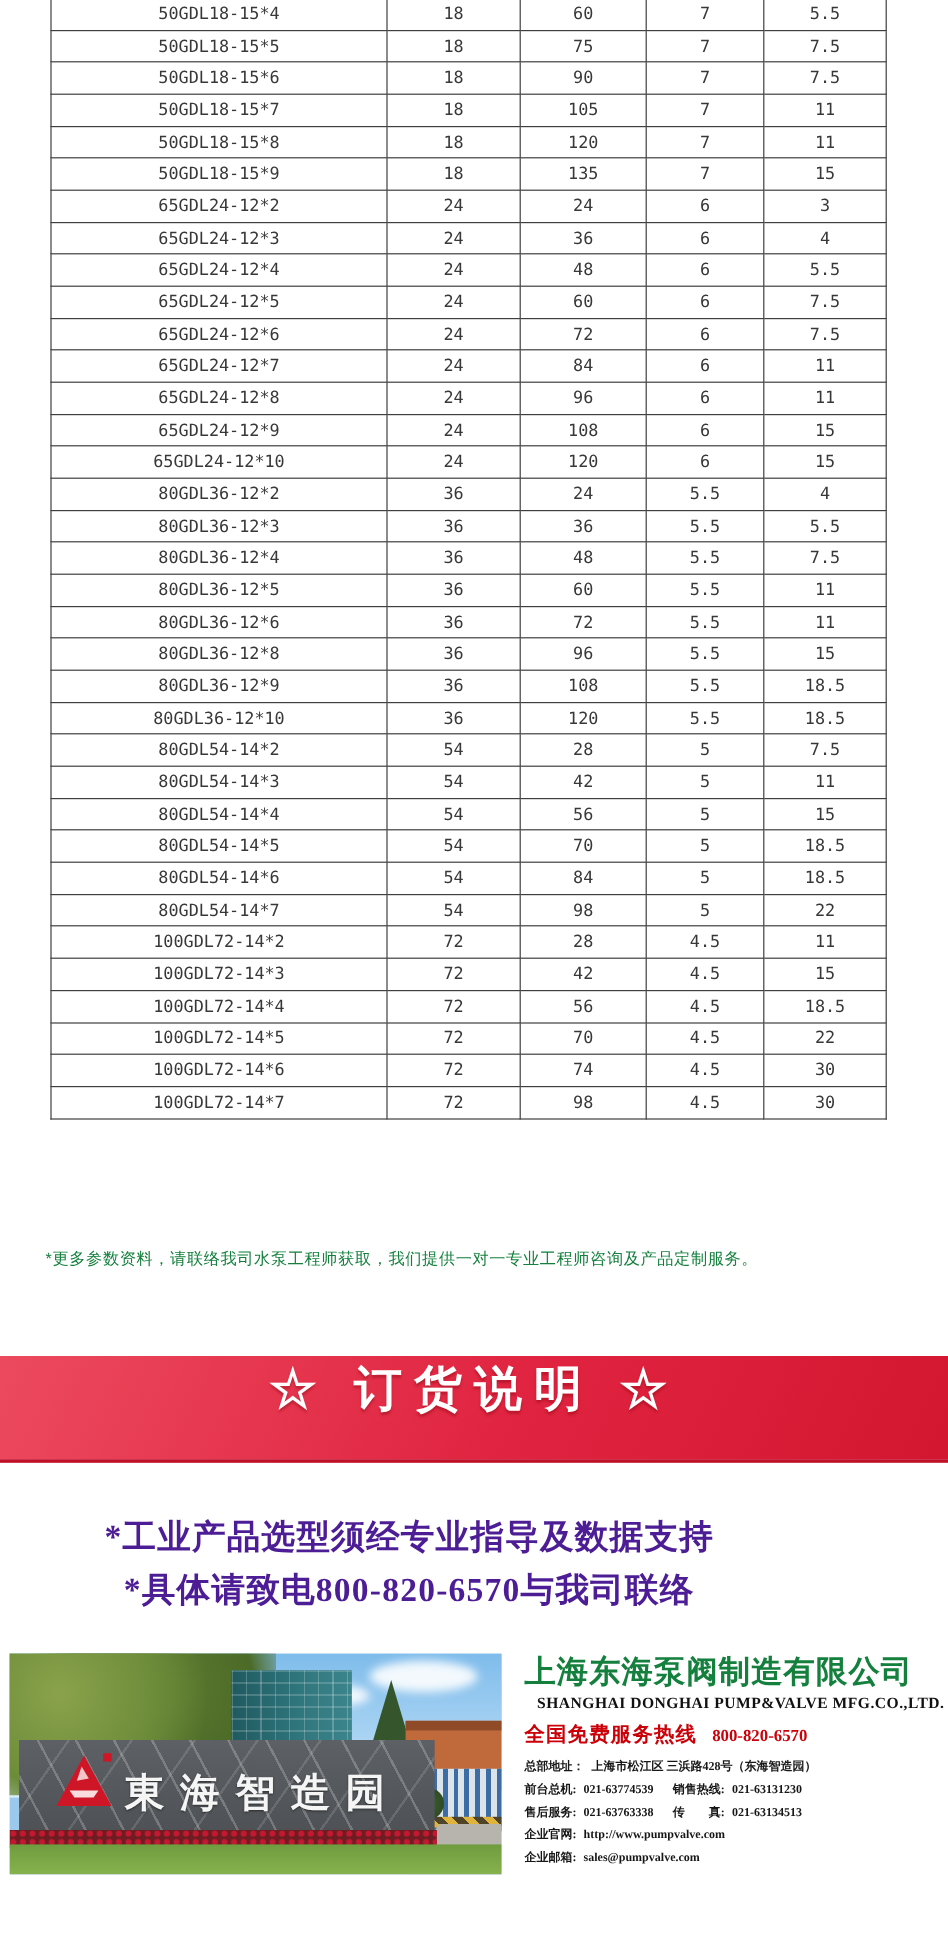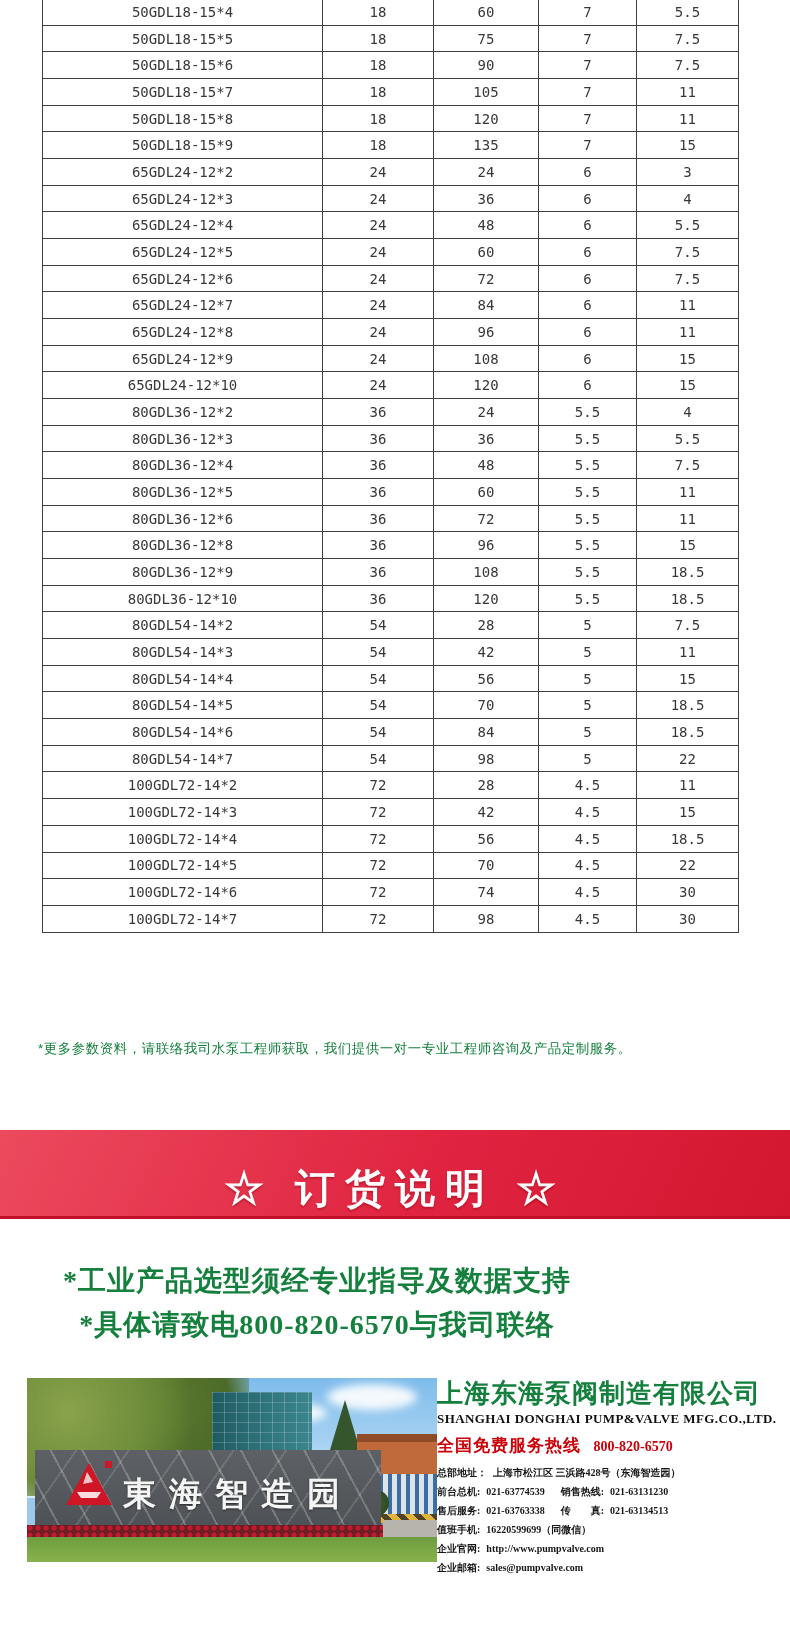--- a/index.html
+++ b/index.html
@@ -13,32 +13,32 @@
                  white-space:nowrap;overflow:hidden;}
 
   
   .note{position:absolute;left:38px;top:1040px;width:720px;font-size:13.5px;color:#15803d;
         letter-spacing:0.5px;}
 
   
   .banner{position:absolute;left:0;top:1130px;width:790px;height:89px;
           background:linear-gradient(115deg,#ec4a5e 0%,#e02340 55%,#d41730 100%);
           border-bottom:3px solid #bf1028;box-sizing:border-box;
-          display:flex;align-items:flex-end;justify-content:center;}
+          display:flex;align-items:flex-start;justify-content:center;}
   .banner-title{color:#ffffff;font-size:40px;font-weight:bold;letter-spacing:10px;
                 text-shadow:0 2px 2px rgba(120,0,10,.35);}
 
   
-  .notice{position:absolute;left:0;width:634px;text-align:center;color:#15803d;
-          font-family:"Liberation Serif",serif;font-weight:bold;font-size:28px;letter-spacing:1px;}
+  .notice{position:absolute;left:0;width:634px;text-align:center;color:#4c1d95;
+          font-family:"Liberation Serif",serif;font-weight:bold;font-size:28px;letter-spacing:1px;padding-left:24px;}
   .notice-1{top:1262px;}
   .notice-2{top:1306px;}
 
   
-  .photo{position:absolute;left:27px;top:1378px;width:410px;height:184px;overflow:hidden;background:#9cc8ec;}
+  .photo{position:absolute;left:8px;top:1378px;width:410px;height:184px;overflow:hidden;background:#9cc8ec;}
   .ph{position:absolute;}
   .photo-sky{left:0;top:0;width:410px;height:120px;
              background:linear-gradient(180deg,#7fbceb 0%,#a7d2f2 55%,#dcedf8 100%);}
   .cloud{background:#ffffff;border-radius:50%;filter:blur(4px);opacity:.9;}
   .cloud-1{left:300px;top:6px;width:90px;height:26px;}
   .cloud-2{left:240px;top:26px;width:60px;height:18px;}
   .photo-tree-left{left:-18px;top:-12px;width:240px;height:130px;
      background:
        radial-gradient(circle at 25% 35%,#8aa24b 0%,#6d8c3a 40%,rgba(0,0,0,0) 62%),
        radial-gradient(circle at 60% 30%,#5d7a2e 0%,#4c6b28 45%,rgba(0,0,0,0) 66%),
@@ -72,21 +72,21 @@
      background-size:8px 7px;}
   .photo-lawn{left:0;top:159px;width:410px;height:25px;
      background:linear-gradient(180deg,#6f9c3e 0%,#87b24d 100%);}
   .photo-road{left:330px;top:142px;width:80px;height:42px;background:#b7b4ae;
      clip-path:polygon(35% 0,100% 0,100% 100%,0 100%);}
 
   .footer-info{position:absolute;left:437px;top:1378px;width:350px;}
   .company-cn{font-size:26px;font-weight:bold;color:#15803d;letter-spacing:1px;line-height:30px;
               white-space:nowrap;}
   .company-en{font-family:"Liberation Serif",serif;font-weight:bold;font-size:13px;color:#111111;
-              letter-spacing:0.4px;margin-top:3px;white-space:nowrap;}
+              letter-spacing:0.4px;margin-top:3px;white-space:nowrap;text-align:right;}
   .hotline{margin-top:7px;color:#cb0109;white-space:nowrap;}
   .hotline-label{font-size:17px;font-weight:bold;letter-spacing:1px;}
   .hotline-number{font-family:"Liberation Serif",serif;font-size:14px;font-weight:bold;margin-left:8px;}
   .contacts{margin-top:6px;font-family:"Liberation Serif",serif;font-weight:bold;font-size:10px;
             color:#171717;}
   .contact-line{height:19px;line-height:19px;white-space:nowrap;}
   .contact-label{margin-right:6px;}
   .contact-pair2{margin-left:16px;}
 </style>
 </head>
@@ -391,19 +391,18 @@
     <div class="company-cn">上海东海泵阀制造有限公司</div>
     <div class="company-en">SHANGHAI DONGHAI PUMP&amp;VALVE MFG.CO.,LTD.</div>
     <div class="hotline">
       <span class="hotline-label">全国免费服务热线</span>
       <span class="hotline-number">800-820-6570</span>
     </div>
     <div class="contacts">
         <div class="contact-line"><span class="contact-label">总部地址：</span><span>上海市松江区 三浜路428号（东海智造园）</span></div>
         <div class="contact-line"><span class="contact-label">前台总机:</span><span>021-63774539</span><span class="contact-label contact-pair2">销售热线:</span><span>021-63131230</span></div>
         <div class="contact-line"><span class="contact-label">售后服务:</span><span>021-63763338</span><span class="contact-label contact-pair2">传　　真:</span><span>021-63134513</span></div>
-        <div class="contact-line"><span class="contact-label">值班手机:</span><span>16220599699（同微信）</span></div>
         <div class="contact-line"><span class="contact-label">企业官网:</span><span>http://www.pumpvalve.com</span></div>
         <div class="contact-line"><span class="contact-label">企业邮箱:</span><span>sales@pumpvalve.com</span></div>
       </div>
   </div>
 
 </div>
 
 </body></html>

